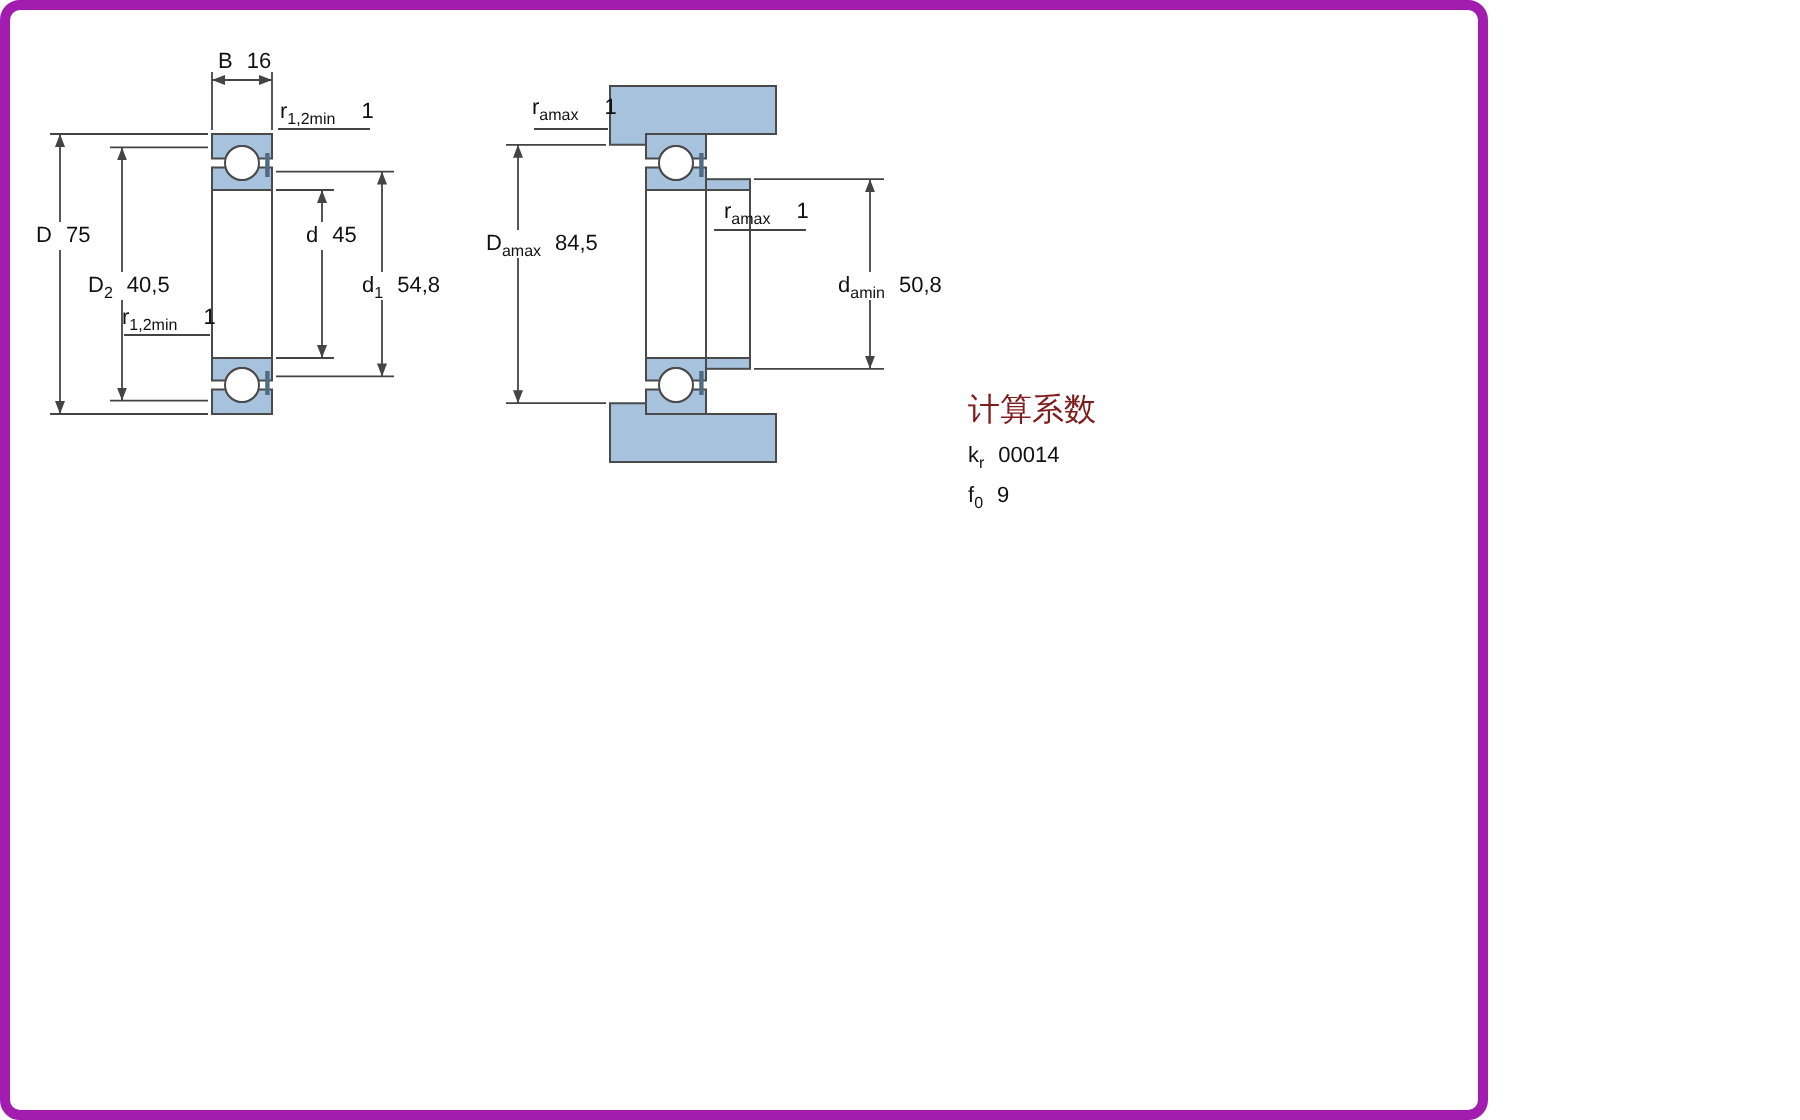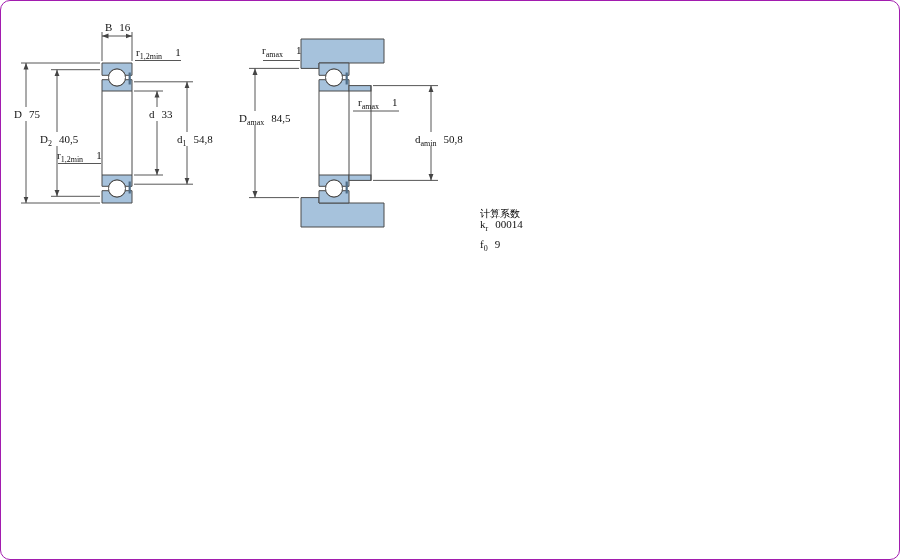--- a/index.html
+++ b/index.html
@@ -1,34 +1,34 @@
 <!DOCTYPE html>
 <html><head>
 <meta charset="utf-8">
 <style>
   html,body{margin:0;padding:0;background:#fff;}
   .canvas{
-    position:relative;width:900px;height:560px;box-sizing:border-box;
-    background:#fff;border:1px solid #a21caf;border-radius:10px;overflow:hidden;
-    font-family:Liberation Serif, serif;color:#111;
+    position:relative;width:744px;height:560px;box-sizing:border-box;
+    background:#fff;border:5px solid #a21caf;border-radius:10px;overflow:hidden;
+    font-family:Liberation Sans, sans-serif;color:#111;
   }
   svg{position:absolute;left:0;top:0;}
   .metal{fill:#a6c2dc;stroke:#4a4a4a;stroke-width:1;}
   .ball{fill:#ffffff;stroke:#4a4a4a;stroke-width:1;}
   .edge{stroke:#4a4a4a;stroke-width:1;fill:none;}
   .shield{stroke:#4f6c86;stroke-width:2.2;fill:none;}
   .dim{stroke:#444444;stroke-width:0.9;fill:none;}
   .dim-label{
     position:absolute;font-size:11px;line-height:12px;white-space:nowrap;color:#111;
   }
   .dim-label.mask{background:#fff;padding:1px 2px;}
   .dim-label sub{font-size:8px;line-height:0;}
   .dim-label .val{margin-left:7px;}
   .dim-label.rgap .val{margin-left:13px;}
-  .calc-title{position:absolute;font-size:10px;line-height:14px;color:#000000;white-space:nowrap;margin-top:12px;}
+  .calc-title{position:absolute;font-size:16px;line-height:14px;color:#7f1d1d;white-space:nowrap;}
 </style>
 </head>
 <body>
 
 <div class="canvas">
 
   <svg width="900" height="560" viewBox="0 0 900 560">
     <defs>
       <marker id="arr" markerWidth="7" markerHeight="6" refX="6.5" refY="3" orient="auto-start-reverse" markerUnits="userSpaceOnUse">
         <path d="M0,0.5 L6.5,3 L0,5.5 Z" fill="#444444"></path>
@@ -125,21 +125,21 @@
 
   <div class="dim-label mask" style="left:11px;top:106px">
     <span>D</span><sub></sub><span class="val">75</span>
   </div>
 
   <div class="dim-label mask" style="left:37px;top:131px">
     <span>D</span><sub>2</sub><span class="val">40,5</span>
   </div>
 
   <div class="dim-label mask" style="left:146px;top:106px">
-    <span>d</span><sub></sub><span class="val">33</span>
+    <span>d</span><sub></sub><span class="val">45</span>
   </div>
 
   <div class="dim-label mask" style="left:174px;top:131px">
     <span>d</span><sub>1</sub><span class="val">54,8</span>
   </div>
 
   <div class="dim-label rgap" style="left:56px;top:148px">
     <span>r</span><sub>1,2min</sub><span class="val">1</span>
   </div>
 

